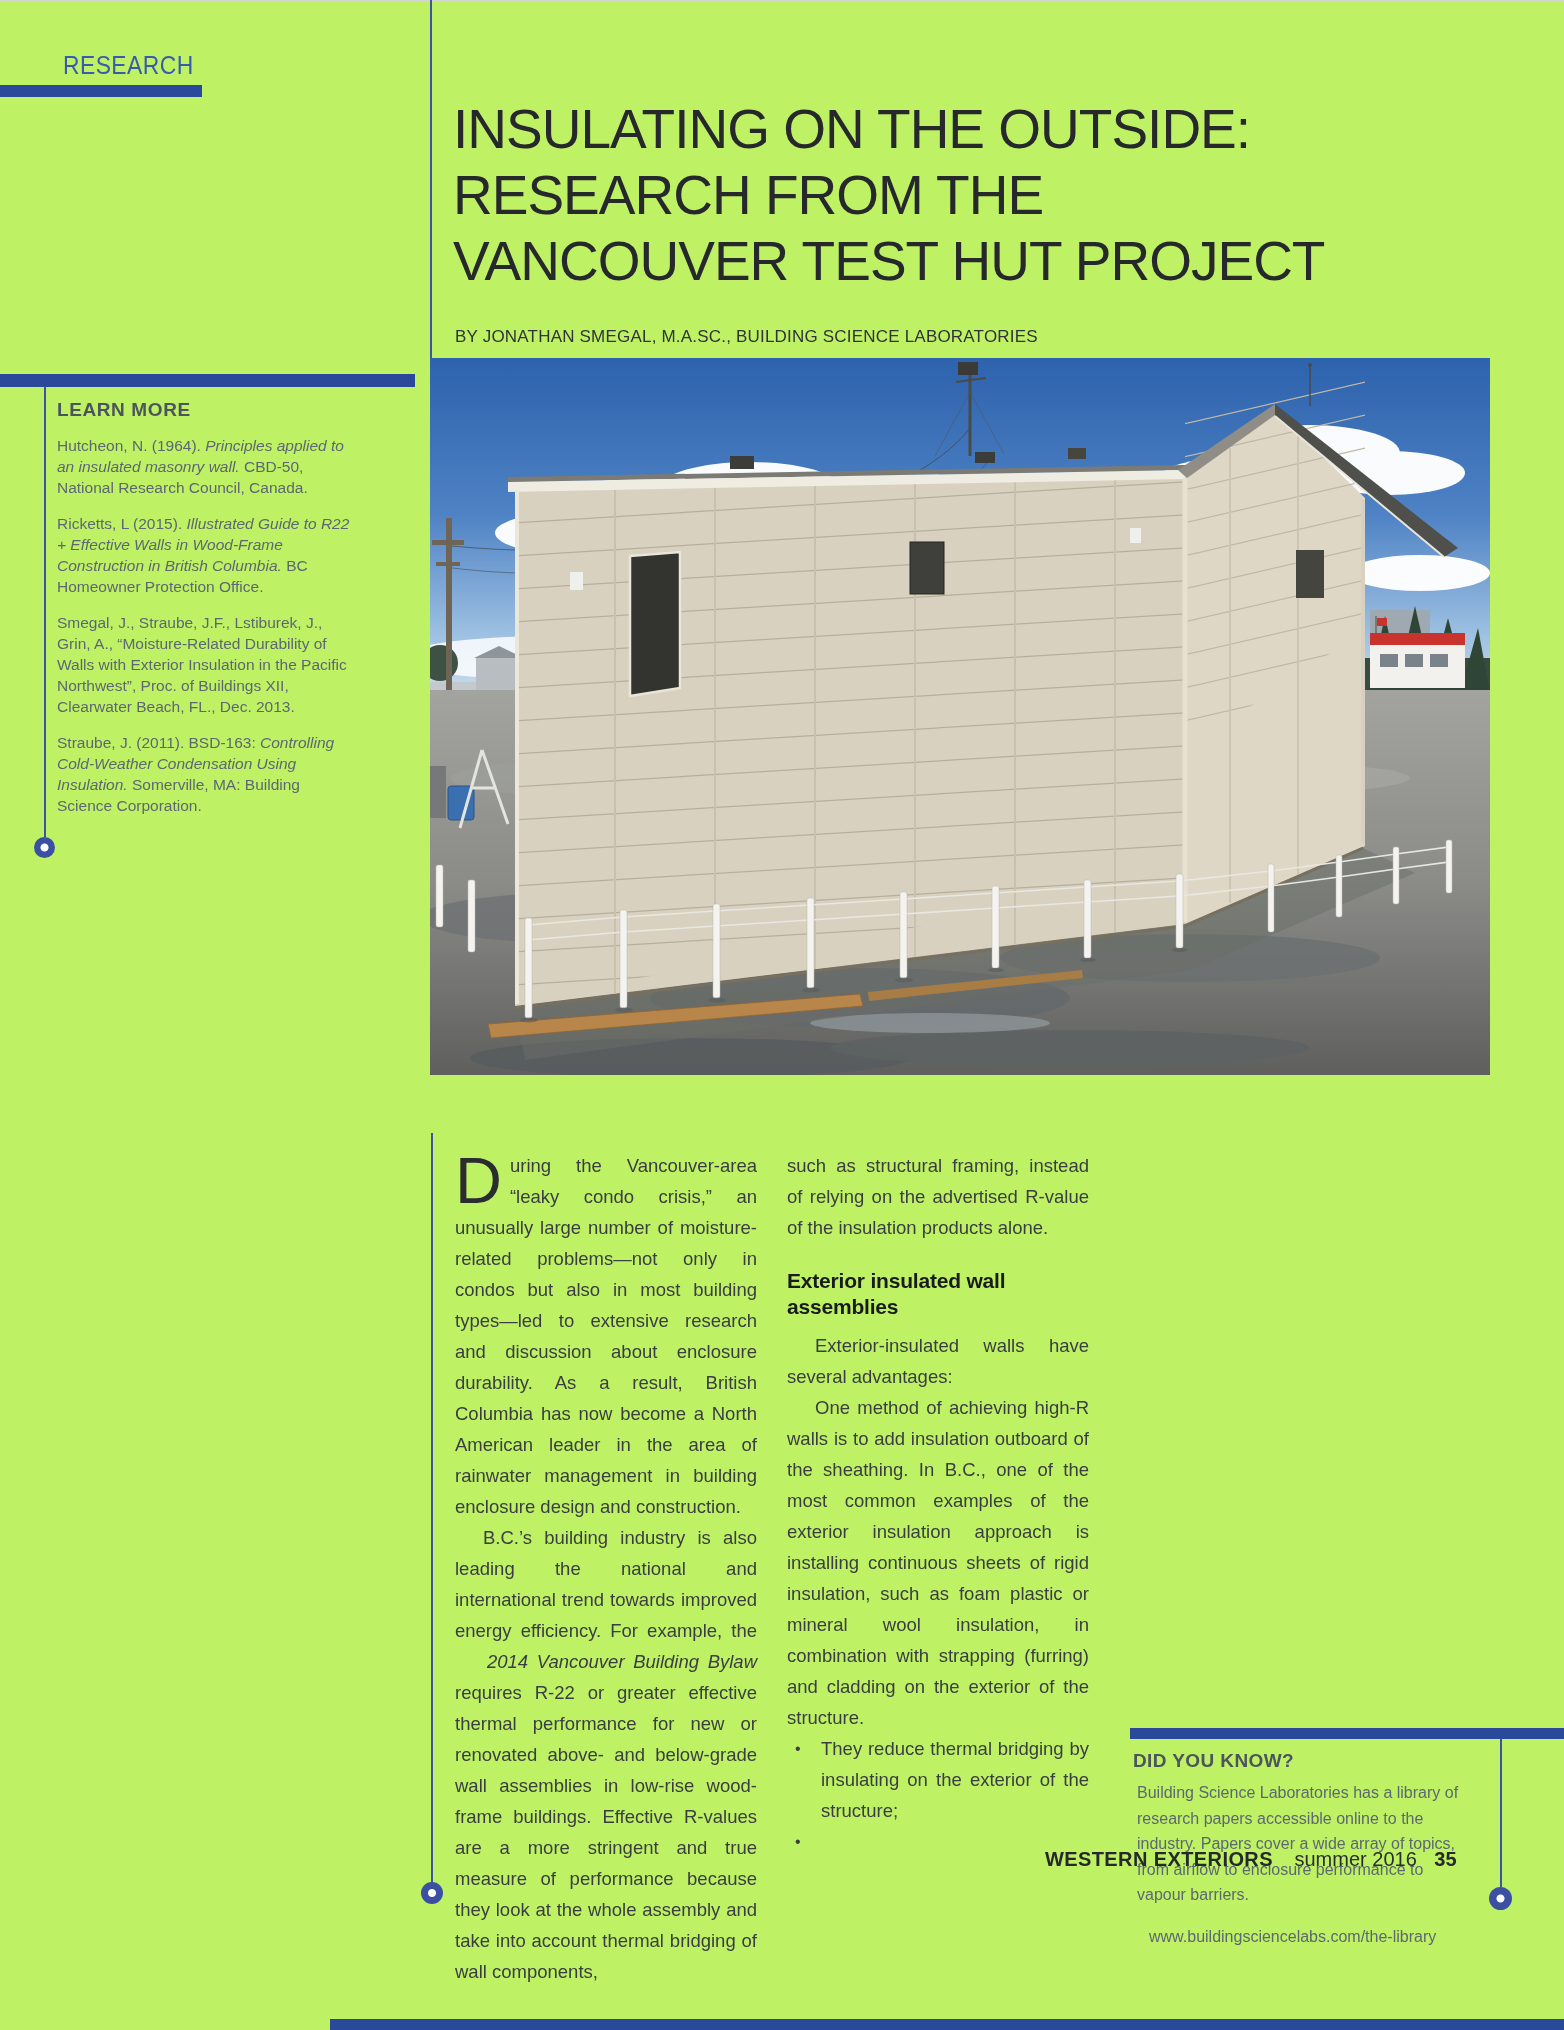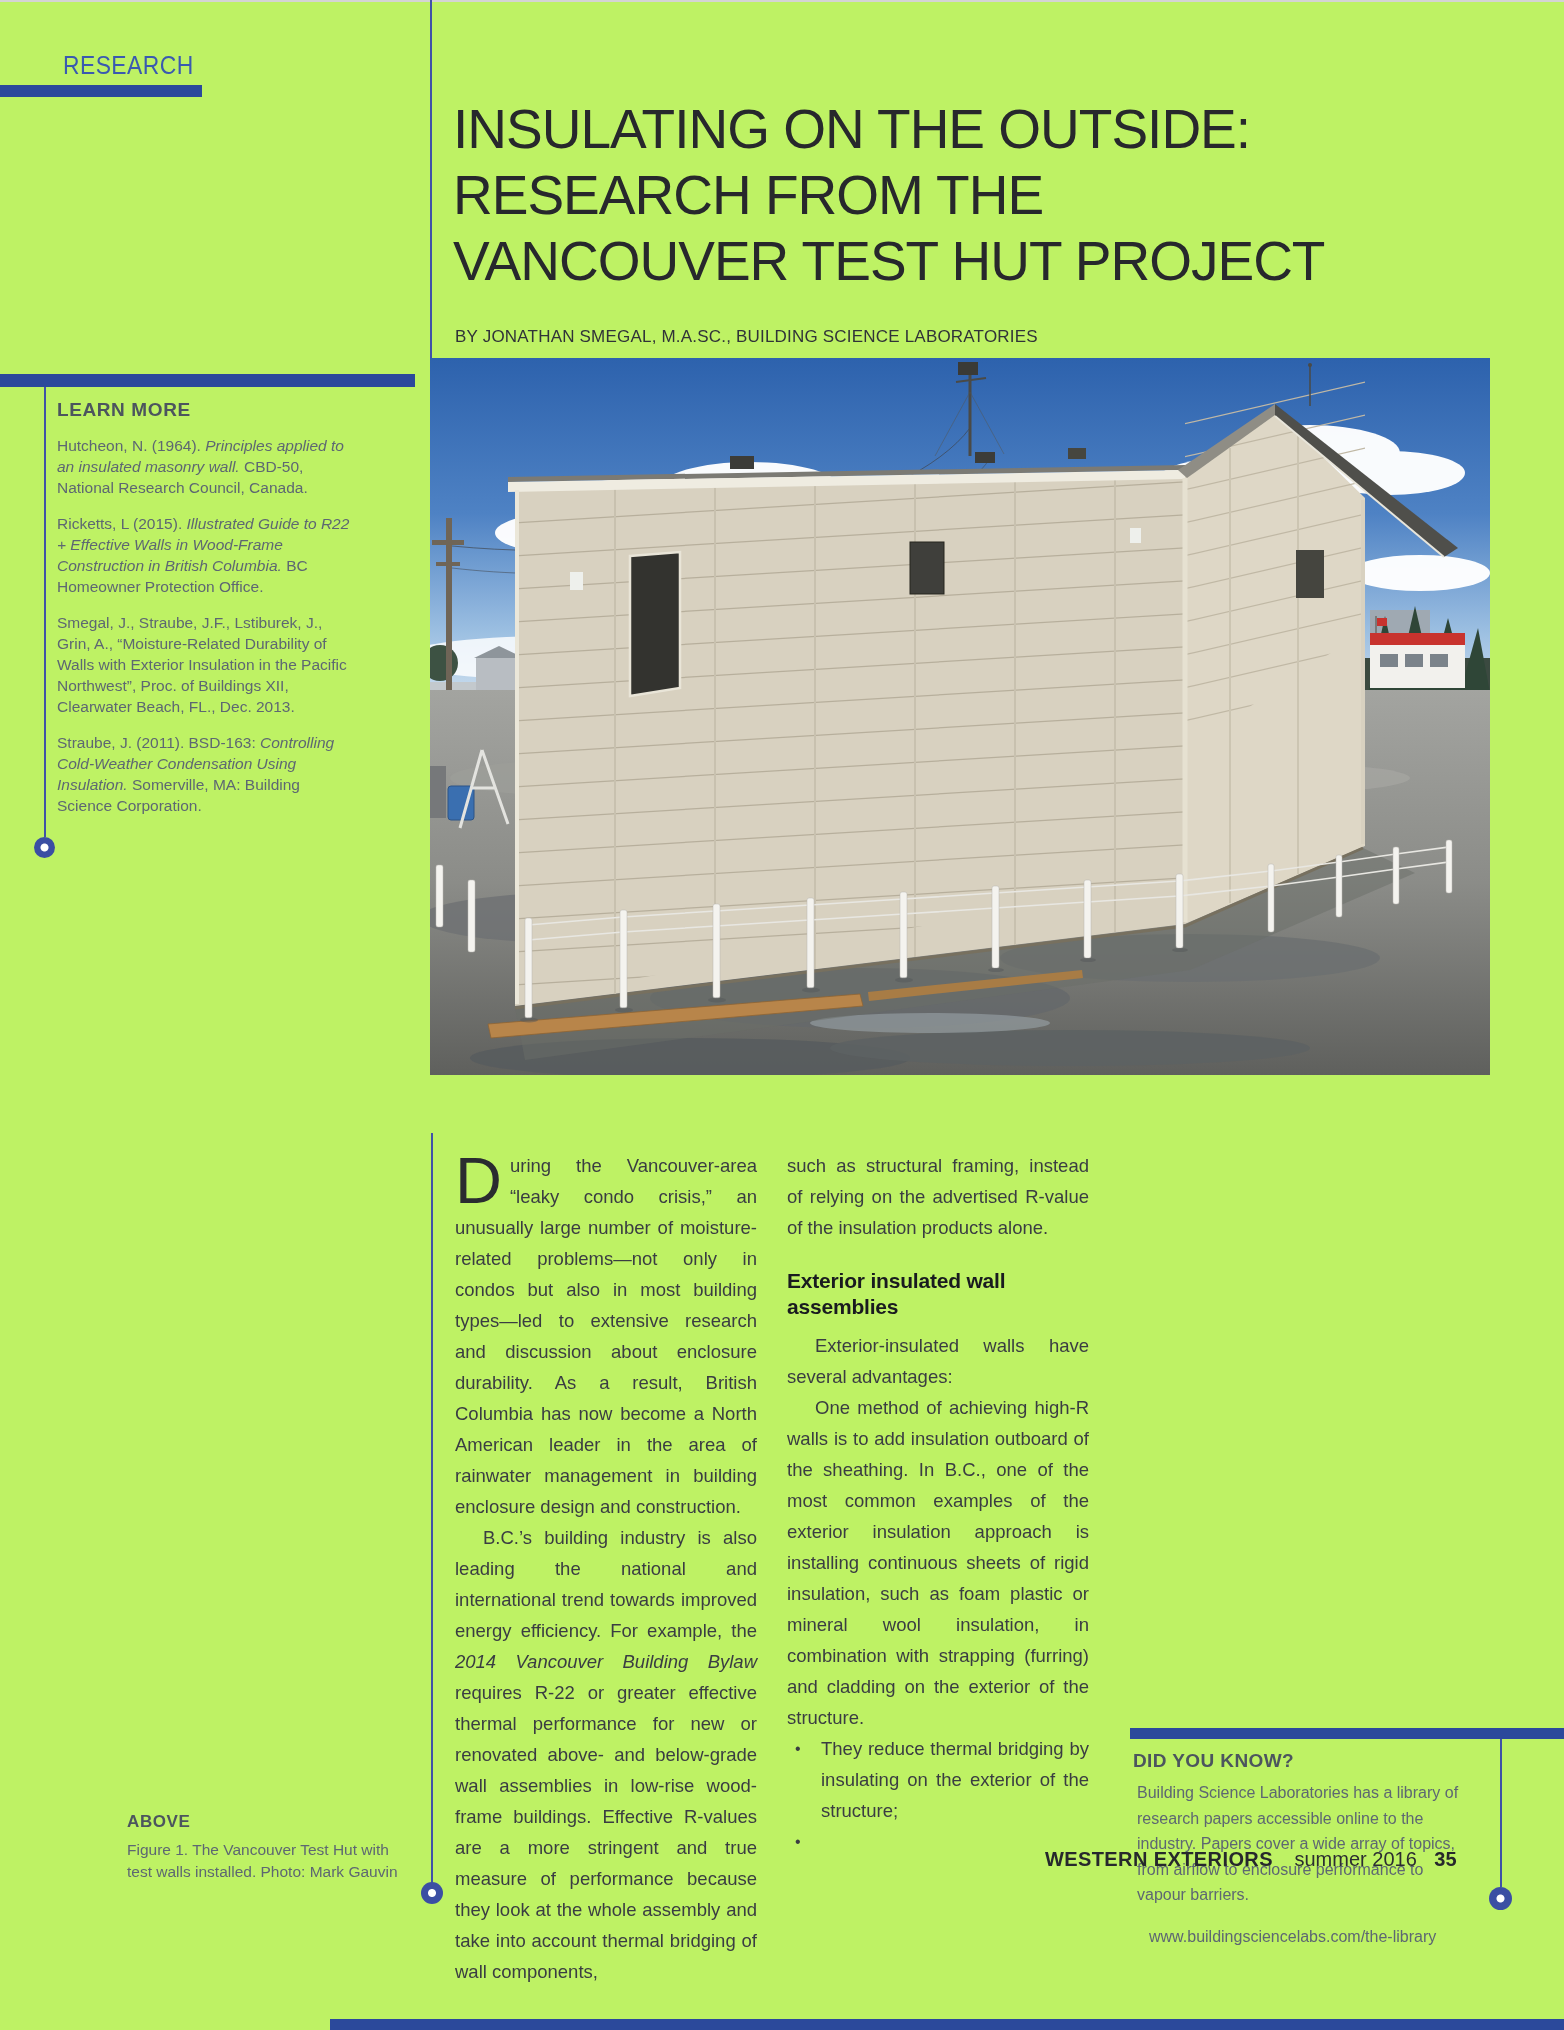--- a/index.html
+++ b/index.html
@@ -39,21 +39,21 @@
   .lm-content{position:absolute;left:57px;top:399px;width:300px;}
   .lm-heading{margin:0 0 14px 0;font-size:19px;font-weight:bold;letter-spacing:.6px;color:#4c555e;}
   .ref{margin:0 0 15px 0;font-size:15.5px;line-height:21px;color:#5d6772;}
   .ref em{font-style:italic;}
 
   .col{position:absolute;top:1150px;width:302px;font-size:18.5px;line-height:31px;
        color:#3a3d42;text-align:justify;}
   .col1{left:455px;} .col2{left:787px;}
   .para{margin:0;}
   .para.indent{text-indent:28px;}
-  .para em{font-style:italic;}
+  .para em{font-style:italic;margin-left:32px;}
   .dropcap{float:left;font-size:65px;line-height:52px;padding:5px 8px 0 0;color:#2a2c30;font-weight:300;}
   .subhead{margin:25px 0 10px 0;font-size:21px;line-height:26px;font-weight:bold;
            color:#191b1f;text-align:left;letter-spacing:-0.2px;}
   .bullet{display:flex;margin:0;}
   .b-dot{flex:0 0 34px;padding-left:8px;box-sizing:border-box;font-size:16px;line-height:31px;}
   .b-text{flex:1;text-align:justify;}
 
   .caption{position:absolute;left:127px;top:1812px;width:285px;}
   .cap-label{font-size:17px;font-weight:bold;letter-spacing:.6px;color:#4c555e;margin:0 0 7px 0;}
   .cap-text{font-size:15.5px;line-height:22px;color:#5d6772;}
@@ -342,24 +342,20 @@
       <p class="para indent"><span>One method of achieving high-R walls is to add insulation outboard of the sheathing. In B.C., one of the most common examples of the exterior insulation approach is installing continuous sheets of rigid insulation, such as foam plastic or mineral wool insulation, in combination with strapping (furring) and cladding on the exterior of the structure.</span></p>
       <div class="bullet">
         <span class="b-dot">•</span>
         <span class="b-text"><span>They reduce thermal bridging by insulating on the exterior of the structure;</span></span>
       </div>
       <div class="bullet">
         <span class="b-dot">•</span>
       </div>
     </section>
 
-  <div class="caption">
-    <div class="cap-label">ABOVE</div>
-    <div class="cap-text">Figure 1. The Vancouver Test Hut with test walls installed. Photo: Mark Gauvin</div>
-  </div>
 
   <div class="vline-mid"></div>
   <div class="dot dot-mid"></div>
 
   <div class="dyk-bar"></div>
   <div class="dyk-rail"></div>
   <div class="dot dyk-dot"></div>
   <aside class="dyk-content">
     <h3 class="dyk-heading">DID YOU KNOW?</h3>
     <p class="dyk-text">Building Science Laboratories has a library of research papers accessible online to the industry. Papers cover a wide array of topics, from airflow to enclosure performance to vapour barriers.</p>

